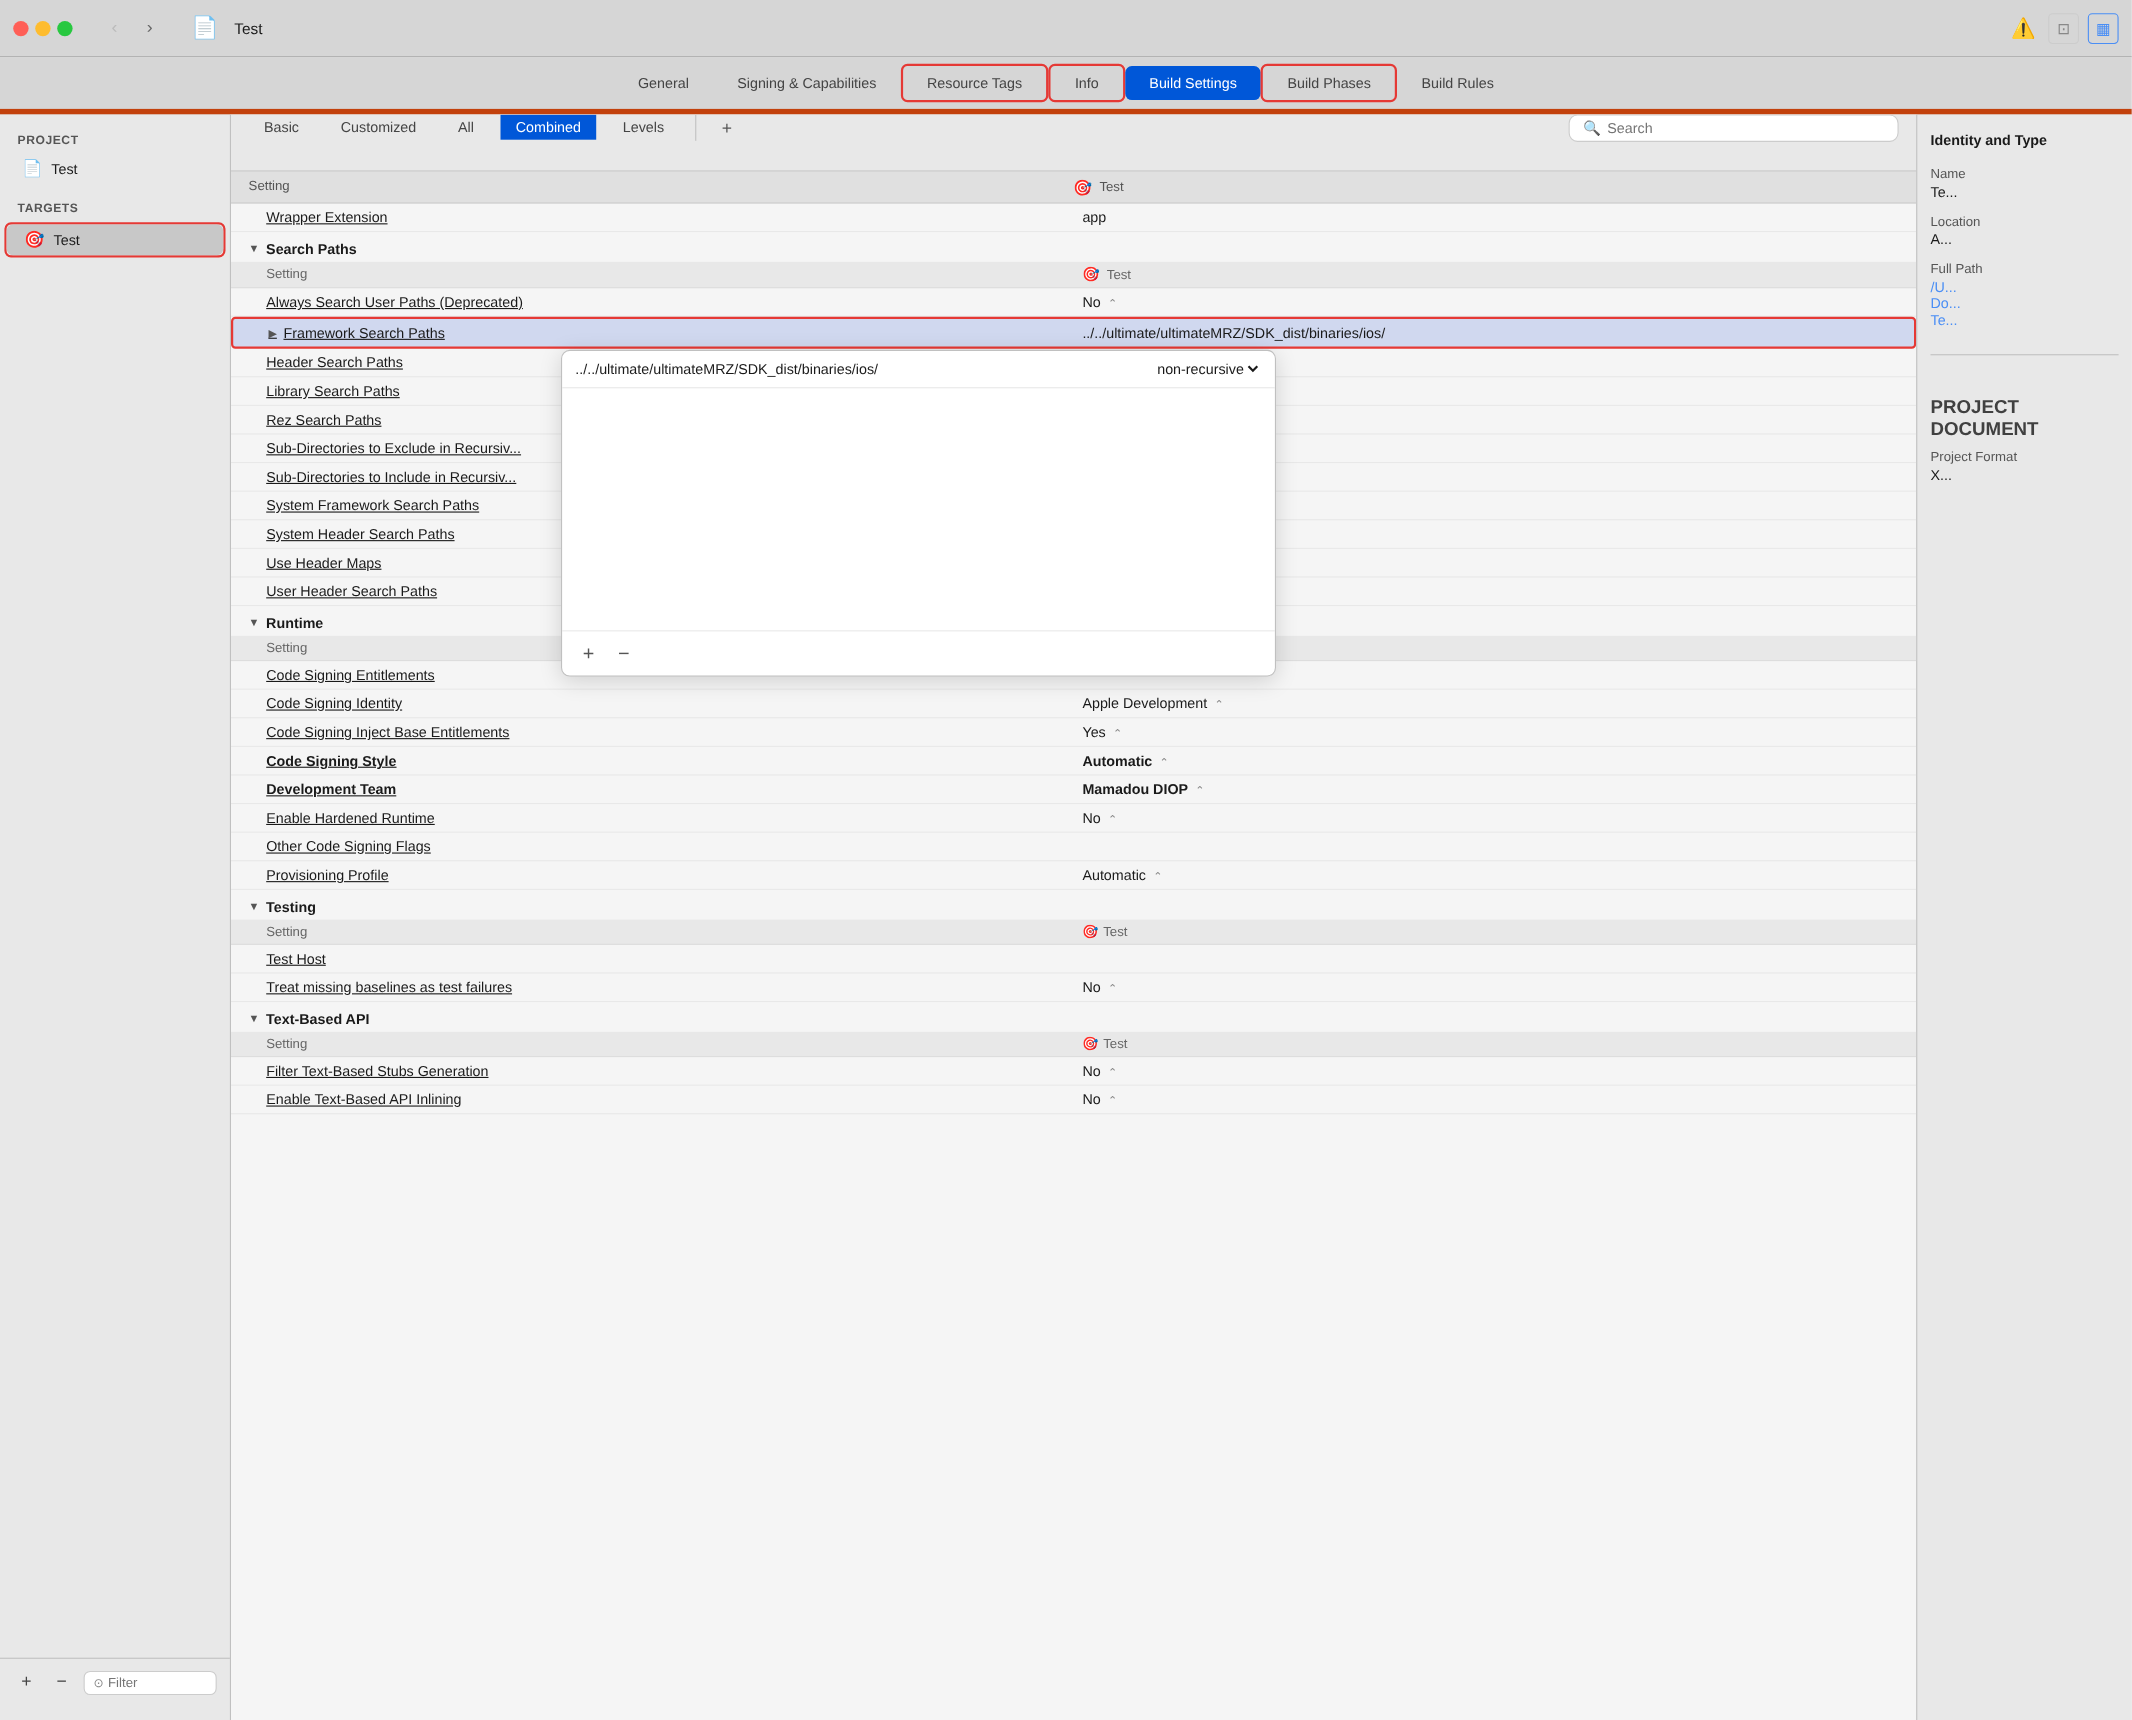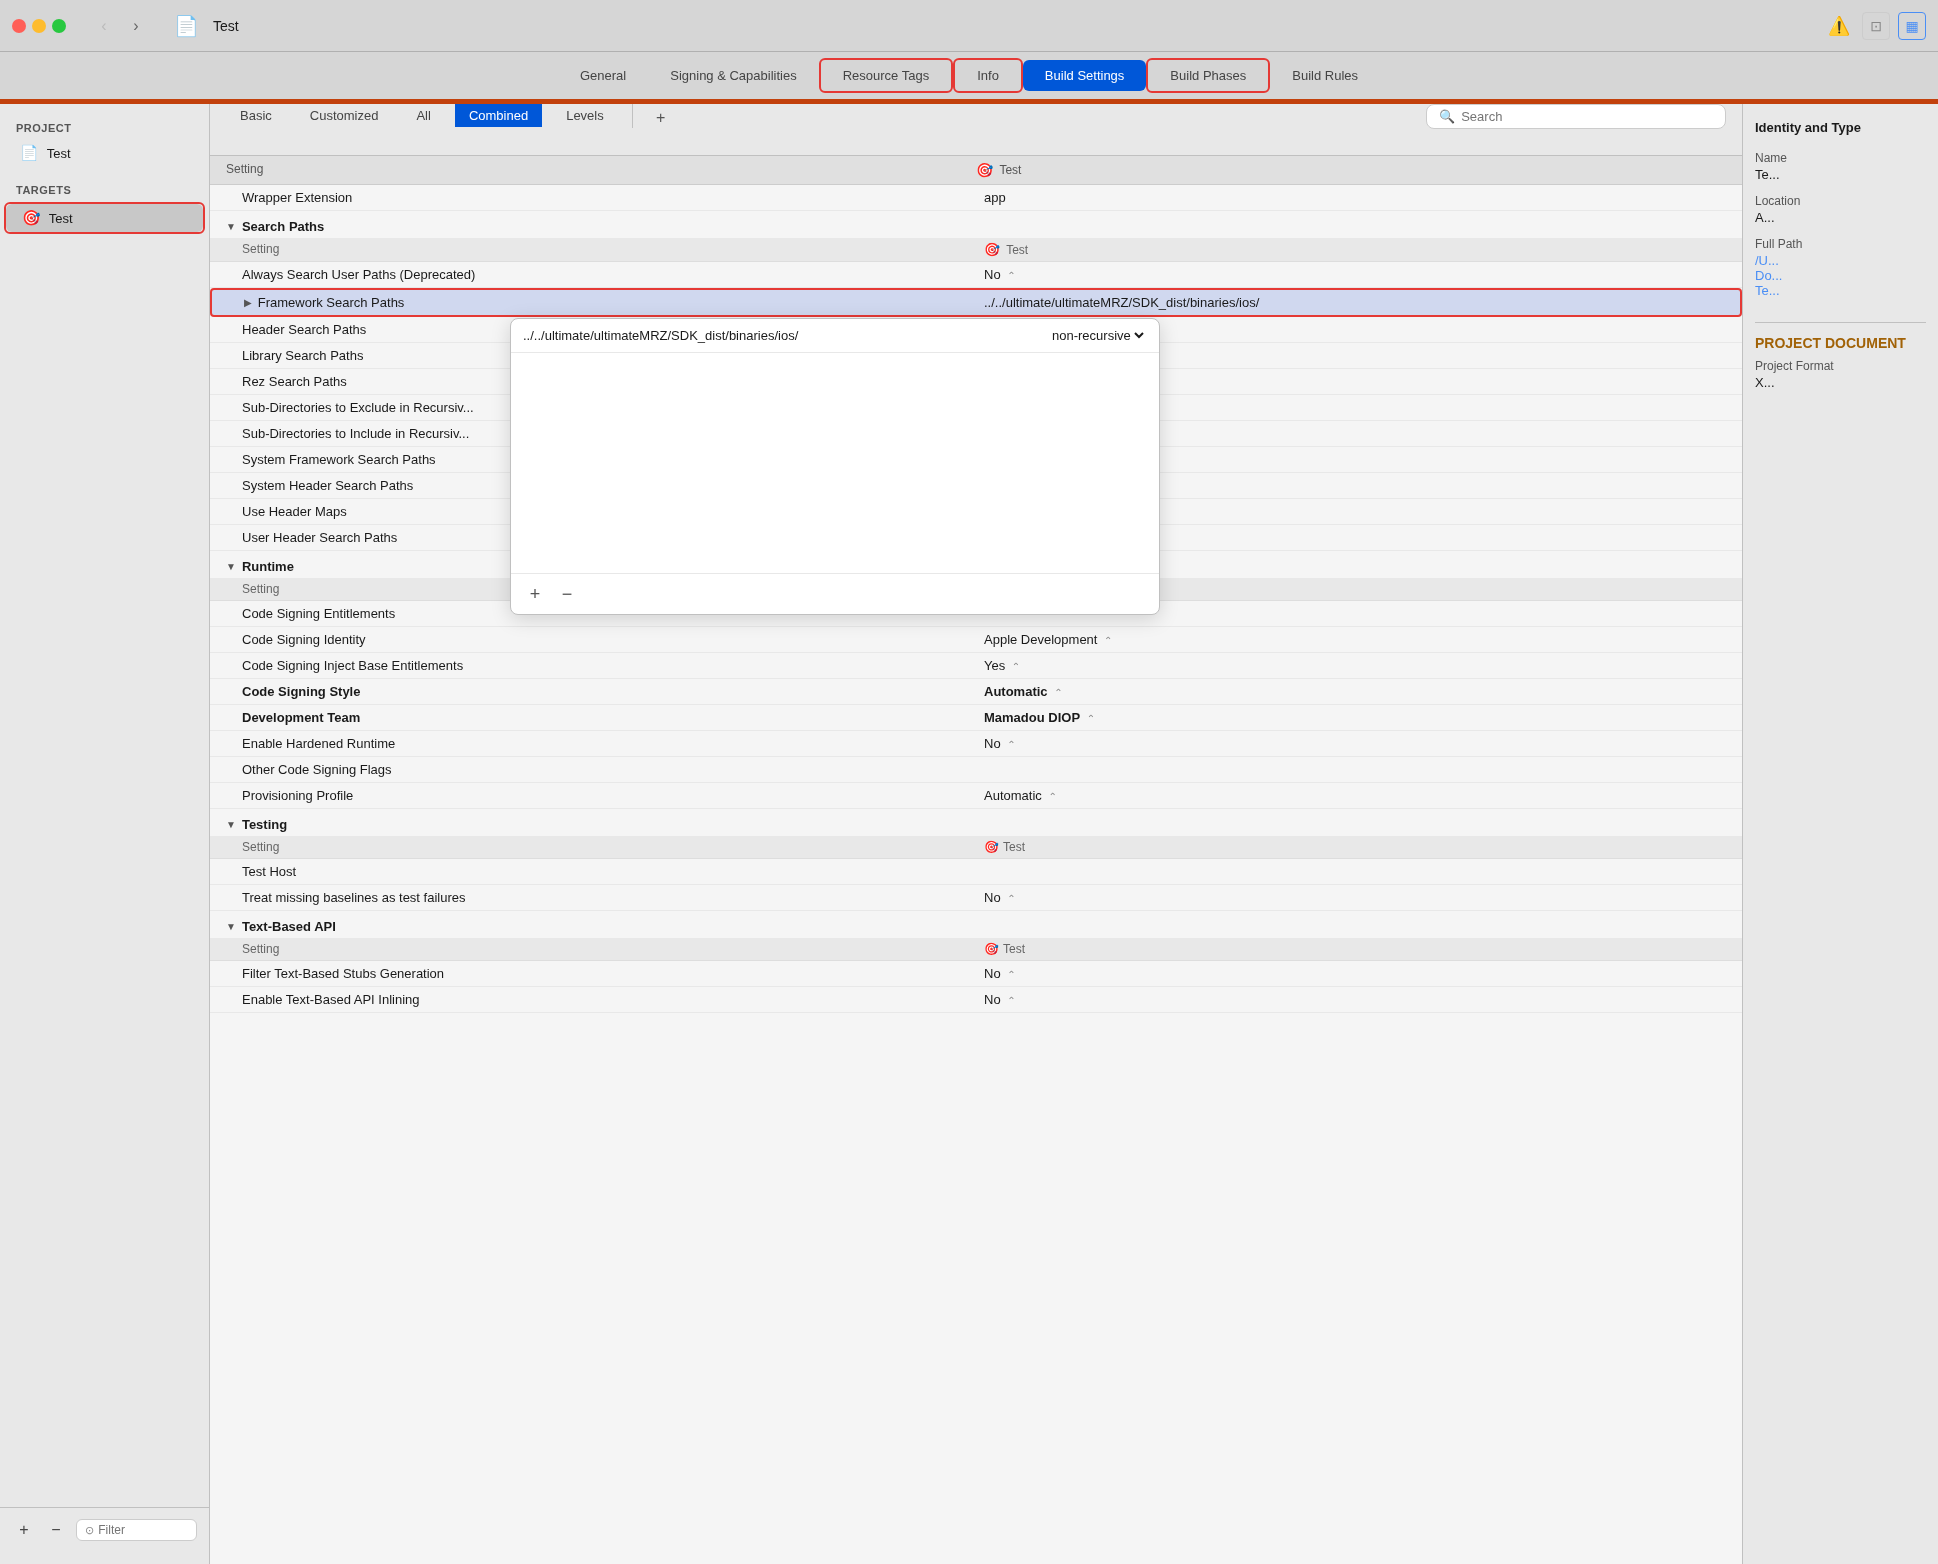--- a/index.html
+++ b/index.html
@@ -54,42 +54,42 @@
     .search-icon { color: #888; font-size: 13px; }
     .search-input { border: none; outline: none; font-size: 13px; width: 100%; background: transparent; }
 
     
     .table-area { flex: 1; overflow-y: auto; position: relative; }
     .table-header { display: grid; grid-template-columns: 1fr 1fr; padding: 6px 16px; background: #e0e0e0; border-bottom: 1px solid #ccc; font-size: 12px; font-weight: 500; color: #555; position: sticky; top: 0; z-index: 10; }
     .section-header { display: flex; align-items: center; gap: 6px; padding: 8px 16px 4px; font-size: 13px; font-weight: 600; color: #1a1a1a; cursor: pointer; }
     .section-triangle { font-size: 10px; color: #555; }
     .table-row { display: grid; grid-template-columns: 1fr 1fr; padding: 5px 16px 5px 32px; border-bottom: 1px solid #e8e8e8; align-items: center; cursor: pointer; }
     .table-row.framework-row { background: #d0d8ef; border: 2px solid #e53935; border-radius: 4px; position: relative; }
-    .row-key { font-size: 13px; color: #1a1a1a; }
+    .row-key { font-size: 13px; color: #1a1a1a; text-decoration: underline; }
     .row-key.bold { font-weight: 600; }
     .row-val { font-size: 13px; color: #1a1a1a; }
     .row-val .stepper { font-size: 10px; color: #888; margin-left: 3px; }
 
     
     .popover { position: absolute; background: white; border: 1px solid #c0c0c0; border-radius: 8px; box-shadow: 0 4px 20px rgba(0,0,0,0.15); z-index: 100; width: 650px; }
     .popover-path-row { display: flex; align-items: center; padding: 8px 12px; border-bottom: 1px solid #e8e8e8; gap: 10px; }
     .popover-path-text { flex: 1; font-size: 13px; color: #1a1a1a; }
     .popover-recursive-select { background: transparent; border: none; font-size: 13px; color: #1a1a1a; cursor: pointer; }
     .popover-body { min-height: 220px; padding: 8px; }
     .popover-footer { display: flex; align-items: center; gap: 8px; padding: 8px 12px; border-top: 1px solid #e8e8e8; }
     .popover-footer-btn { width: 24px; height: 24px; display: flex; align-items: center; justify-content: center; font-size: 18px; color: #555; cursor: pointer; }
 
     
     .right-panel { width: 196px; background: #e8e8e8; border-left: 1px solid #c0c0c0; display: flex; flex-direction: column; padding: 16px 12px; }
     .right-panel-title { font-size: 13px; font-weight: 600; color: #1a1a1a; margin-bottom: 16px; }
     .right-panel-field { margin-bottom: 12px; }
     .right-panel-label { font-size: 12px; color: #555; margin-bottom: 2px; }
     .right-panel-value { font-size: 13px; color: #1a1a1a; }
     .right-panel-divider { height: 1px; background: #c0c0c0; margin: 12px 0; }
-    .right-panel-section { font-size: 14px; font-weight: 600; color: #a16207; margin-bottom: 8px; text-transform: uppercase; }
+    .right-panel-section { font-size: 17px; font-weight: 600; color: #404040; margin-bottom: 8px; text-transform: uppercase; margin-top: 25px; }
   </style>
 </head>
 <body>
 
 <div class="app-window">
 
   <div class="title-bar">
     <div class="title-bar-left">
       <button class="tb-btn tb-close"></button>
       <button class="tb-btn tb-min"></button>

